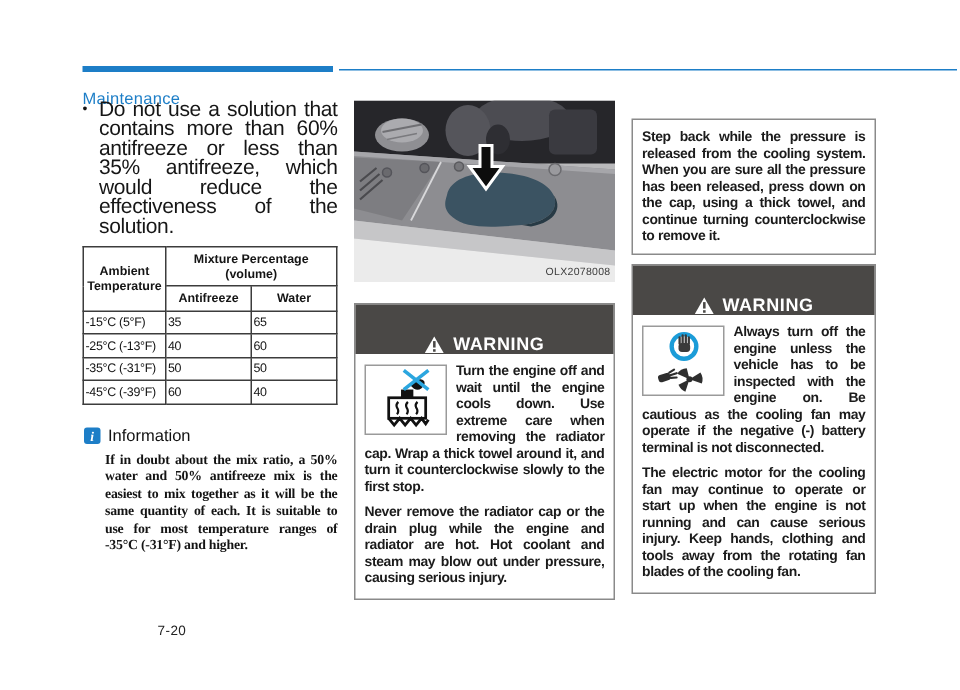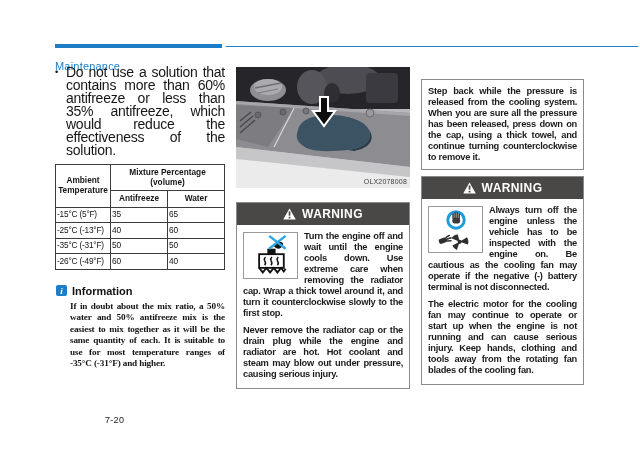--- a/index.html
+++ b/index.html
@@ -25,33 +25,33 @@
   .mix-table { border-collapse:collapse; margin-top:7px; width:170px; table-layout:fixed; }
   .mix-table th, .mix-table td { border:1px solid #3c3c3c; vertical-align:middle; }
   .mix-table th { font-size:8.3px; line-height:9.5px; font-weight:bold; padding:3px 1px; }
   .mix-table td { font-size:8.3px; line-height:9.5px; padding:2.5px 1px; letter-spacing:-0.2px; }
 
   
   .info-head { display:flex; align-items:center; margin:15px 0 4px 1px; }
   .info-icon { width:11px; height:11px; background:#1d7ec7; border-radius:2px; color:#fff;
                font-family:"Liberation Serif", serif; font-style:italic; font-weight:bold; font-size:9px;
                display:flex; align-items:center; justify-content:center; margin-right:5px; }
-  .info-title { font-size:11px; font-weight:bold; color:#111;text-align:center; }
+  .info-title { font-size:11px; font-weight:normal; color:#111;text-align:center; }
   .info-body { font-family:"Liberation Serif", serif; font-weight:bold; font-size:9.2px; line-height:11.5px;
                text-align:justify; letter-spacing:-0.15px;margin-left:15px; }
 
   
   .figure { position:relative; width:174px; height:121px; overflow:hidden; background:#b9b9bb; }
   .fig-code { position:absolute; right:3px; bottom:3px; font-size:7px; color:#3d3d3d; letter-spacing:0.2px; }
 
   
   .warnbox { border:1px solid #8a8a8a; background:#fff; }
   .warnbox.mid { margin-top:14px; }
   .warnbox.right { margin-top:6px; }
-  .warn-head { height:22px; background:#4a4846; color:#ffffff; display:flex; align-items:center; justify-content:center; }
+  .warn-head { height:33px; background:#4a4846; color:#ffffff; display:flex; align-items:flex-end; justify-content:center; }
   .warn-head svg { margin-right:6px; }
   .warn-title { font-weight:bold; font-size:12px; letter-spacing:0.4px; }
   .warn-body { padding:6px 6px 8px; overflow:hidden; }
   .warn-text { font-size:9.3px; font-weight:bold; line-height:11px; text-align:justify; letter-spacing:-0.25px; color:#1b1b1b; }
   .warn-text + .warn-text { margin-top:6px; clear:both; }
   .picto { float:left; width:55px; height:47px; border:1px solid #9a9a9a; background:#fff; margin:1px 6px 2px 0;
            display:flex; align-items:center; justify-content:center; }
 
   
   .contbox { border:1px solid #8a8a8a; padding:6px 6px; }
@@ -91,21 +91,21 @@
       <td>-25°C (-13°F)</td>
       <td>40</td>
       <td>60</td>
     </tr>
     <tr>
       <td>-35°C (-31°F)</td>
       <td>50</td>
       <td>50</td>
     </tr>
     <tr>
-      <td>-26°C (-49°F)</td>
+      <td>-45°C (-39°F)</td>
       <td>60</td>
       <td>40</td>
     </tr>
   </tbody>
     </table>
 
   <div class="info-head">
     <span class="info-icon">i</span>
     <span class="info-title">Information</span>
   </div>

